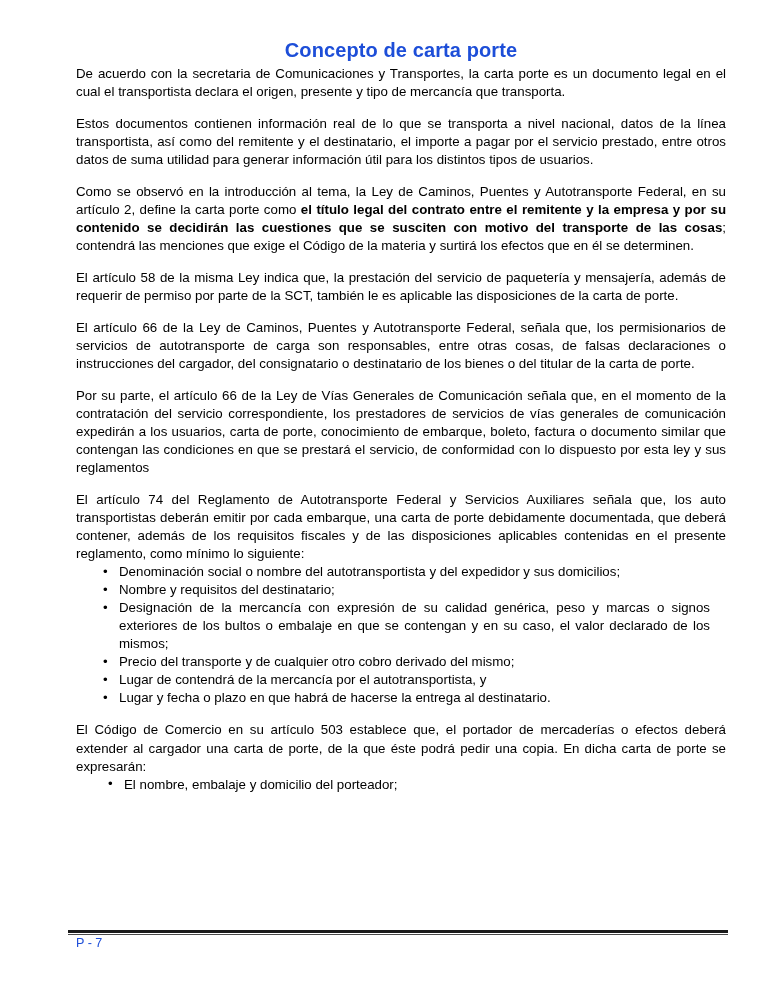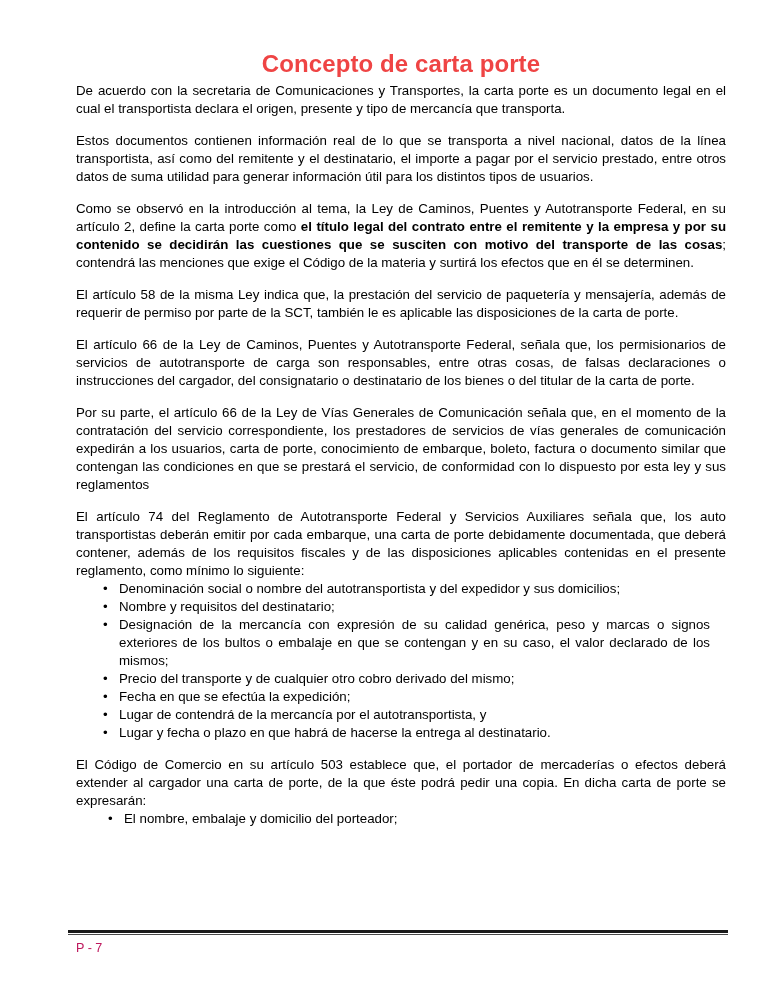--- a/index.html
+++ b/index.html
@@ -22,25 +22,25 @@
     height: 994px;
     background: #ffffff;
   }
   .content {
     position: absolute;
     left: 76px;
     top: 38px;
     width: 650px;
   }
   .doc-title {
-    color: #ef4444;
-    font-size: 24px;
+    color: #1d4ed8;
+    font-size: 20px;
     font-weight: bold;
     text-align: center;
-    margin: 12px 0 3px 0;
+    margin: 0 0 3px 0;
     letter-spacing: 0.1px;
     line-height: 1.2;
   }
   p.para {
     margin: 0 0 14px 0;
     font-size: 13.3px;
     line-height: 1.355;
     text-align: justify;
     text-justify: inter-word;
     hyphens: none;
@@ -99,23 +99,22 @@
     width: 660px;
   }
   .footer-rule-thin {
     height: 1.1px;
     background: #4a4a4a;
     width: 660px;
   }
   .footer-page {
     font-size: 12.6px;
     line-height: 1.3;
-    margin-top: 5px;
     padding-left: 8px;
-    color: #be185d;
+    color: #1d4ed8;
   }
 </style>
 </head>
 <body>
 
 <div class="page">
 
   <div class="content">
 
     <h1 class="doc-title">Concepto de carta porte</h1>
@@ -132,21 +131,20 @@
 
     <p class="para">Por su parte, el artículo 66 de la Ley de Vías Generales de Comunicación señala que, en el momento de la contratación del servicio correspondiente, los prestadores de servicios de vías generales de comunicación expedirán a los usuarios, carta de porte, conocimiento de embarque, boleto, factura o documento similar que contengan las condiciones en que se prestará el servicio, de conformidad con lo dispuesto por esta ley y sus reglamentos</p>
 
     <p class="para tight">El artículo 74 del Reglamento de Autotransporte Federal y Servicios Auxiliares señala que, los auto transportistas deberán emitir por cada embarque, una carta de porte debidamente documentada, que deberá contener, además de los requisitos fiscales y de las disposiciones aplicables contenidas en el presente reglamento, como mínimo lo siguiente:</p>
 
     <ul class="bullets">
       <li>Denominación social o nombre del autotransportista y del expedidor y sus domicilios;</li>
       <li>Nombre y requisitos del destinatario;</li>
       <li class="wrap">Designación de la mercancía con expresión de su calidad genérica, peso y marcas o signos exteriores de los bultos o embalaje en que se contengan y en su caso, el valor declarado de los mismos;</li>
       <li>Precio del transporte y de cualquier otro cobro derivado del mismo;</li>
-      <li>Fecha en que se efectúa la expedición;</li>
       <li>Lugar de contendrá de la mercancía por el autotransportista, y</li>
       <li>Lugar y fecha o plazo en que habrá de hacerse la entrega al destinatario.</li>
     </ul>
 
     <p class="para tight">El Código de Comercio en su artículo 503 establece que, el portador de mercaderías o efectos deberá extender al cargador una carta de porte, de la que éste podrá pedir una copia. En dicha carta de porte se expresarán:</p>
 
     <ul class="bullets sub">
       <li>El nombre, embalaje y domicilio del porteador;</li>
     </ul>
 

